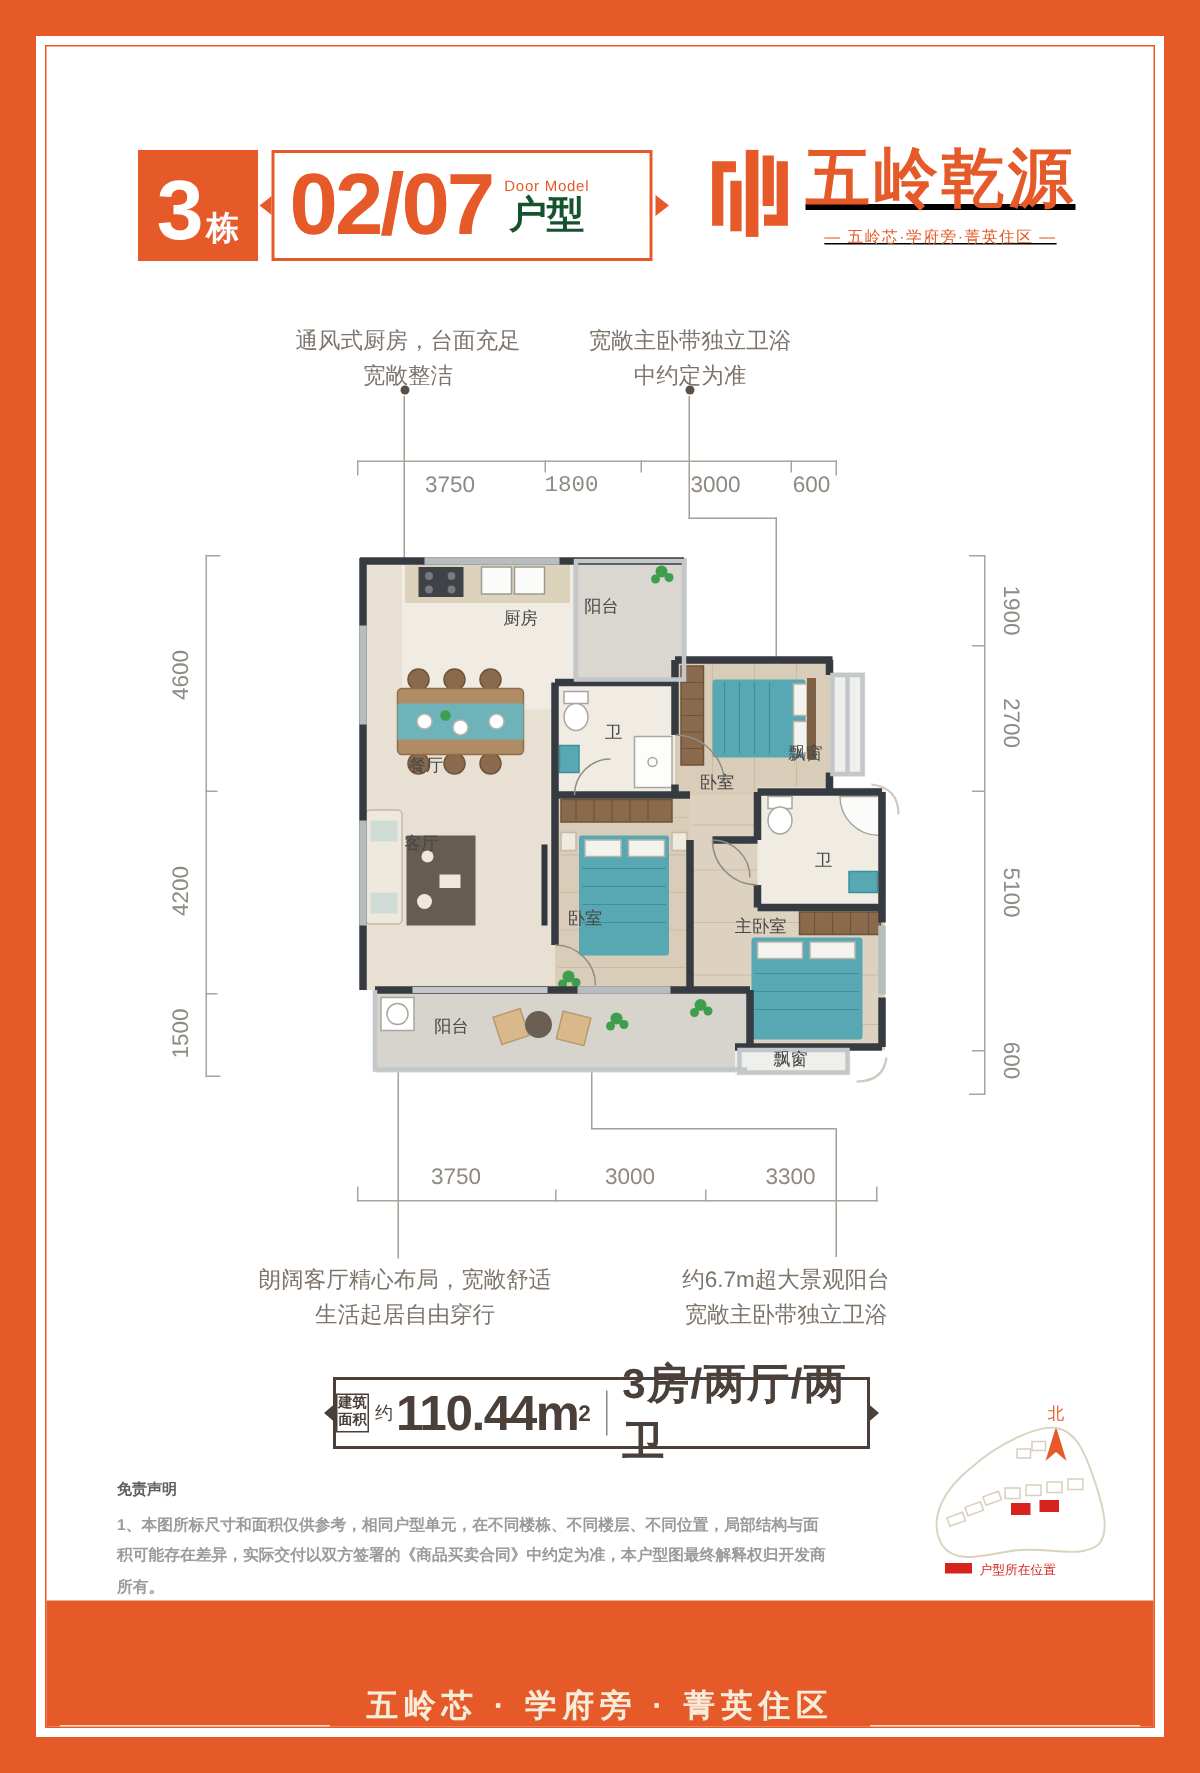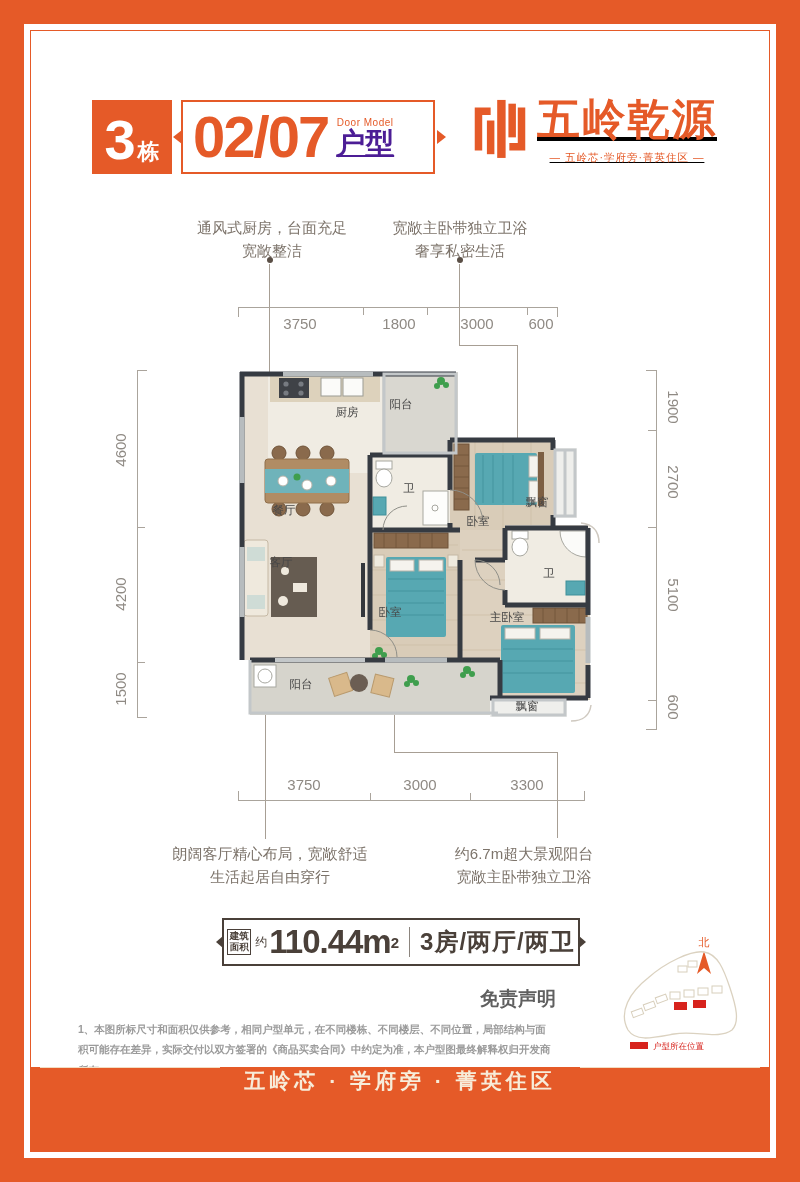--- a/index.html
+++ b/index.html
@@ -13,21 +13,21 @@
   .bldg-box { position:absolute; left:68px; top:76px; width:80px; height:74px; background:#e55a28; color:#fff; display:flex; align-items:flex-end; justify-content:center; padding-bottom:6px; }
   .bldg-num { font-size:56px; font-weight:800; line-height:1; }
   .bldg-suffix { font-size:22px; font-weight:700; margin-left:2px; line-height:1.4; }
   .hdr-arrow { position:absolute; width:0; height:0; border-top:7px solid transparent; border-bottom:7px solid transparent; }
   .hdr-arrow.left  { left:149px; top:106px; border-right:9px solid #e55a28; }
   .hdr-arrow.right { left:413px; top:106px; border-left:9px solid #e55a28; }
   .unit-box { position:absolute; left:157px; top:76px; width:254px; height:74px; border:2px solid #e55a28; background:#fff; display:flex; align-items:center; padding-left:10px; }
   .unit-code { font-size:58px; font-weight:800; color:#e55a28; letter-spacing:-2px; line-height:1; }
   .unit-right { margin-left:8px; display:flex; flex-direction:column; align-items:center; }
   .door-model-en { font-size:10px; color:#e55a28; letter-spacing:0.5px; margin-bottom:1px; }
-  .door-model-cn { font-size:29px; font-weight:700; color:#4c1d95; line-height:1;text-decoration:underline; }
+  .door-model-cn { font-size:25px; font-weight:700; color:#14532d; line-height:1; }
 
   .logo { position:absolute; left:447px; top:68px; display:flex; align-items:flex-start;text-decoration:underline; }
   .logo-icon { margin-right:8px; margin-top:4px; }
   .logo-textcol { display:flex; flex-direction:column; align-items:center; }
   .logo-name { font-size:43px; font-weight:800; color:#e55a28; letter-spacing:2px; line-height:1.3; }
   .logo-tagline { font-size:10.5px; color:#e55a28; letter-spacing:1px; margin-top:3px; }
 
   
   .callout { position:absolute; width:250px; text-align:center; color:#7d746b; font-size:15px; line-height:23px; }
   .cdot { position:absolute; width:6px; height:6px; border-radius:50%; background:#5a4f46; }
@@ -43,32 +43,32 @@
   
   .area-box { position:absolute; left:198px; top:894px; width:358px; height:48px; border:2px solid #4a4039; display:flex; align-items:center; justify-content:center; color:#4a4039; background:#fff; }
   .area-arrow { position:absolute; width:0; height:0; border-top:6px solid transparent; border-bottom:6px solid transparent; top:16px; }
   .area-arrow.l { left:-8px; border-right:7px solid #4a4039; }
   .area-arrow.r { right:-8px; border-left:7px solid #4a4039; }
   .area-mini { width:24px; border:1px solid #4a4039; font-size:9.5px; line-height:1.15; text-align:center; padding:1px 0; margin-right:4px; font-weight:700; }
   .area-approx { font-size:12px; margin-right:2px; }
   .area-value { font-size:33px; font-weight:800; letter-spacing:-1px; }
   .area-sup { font-size:15px; font-weight:800; vertical-align:super; }
   .area-div { width:1px; height:30px; background:#8c857e; margin:0 10px; }
-  .area-layout { font-size:24px; font-weight:700; letter-spacing:1px; }
+  .area-layout { font-size:28px; font-weight:700; letter-spacing:1px; }
 
   
   .disclaimer { position:absolute; left:54px; top:962px; width:478px; }
-  .disc-title { font-size:19px; color:#5f5f5f; font-weight:700; margin-bottom:7px;text-align:right; }
+  .disc-title { font-size:10px; color:#5f5f5f; font-weight:700; margin-bottom:7px; }
   .disc-line { font-size:10.5px; color:#9b9b9b; line-height:1.95; margin-bottom:7px;font-weight:bold; }
 
   
   .siteplan { position:absolute; left:576px; top:906px; }
 
   
-  .footer-band { position:absolute; left:7px; right:7px; bottom:7px; height:84px; background:#e55a28; display:flex; align-items:flex-start; justify-content:center; }
+  .footer-band { position:absolute; left:7px; right:7px; bottom:7px; height:84px; background:#e55a28; display:flex; align-items:flex-end; justify-content:center; }
   .footer-line { width:180px; height:1px; background:#f2ddc2; }
   .footer-text { font-size:21px; color:#f7ecd9; letter-spacing:4px; margin:0 24px; font-weight:700; }
 
   .fp { position:absolute; left:211px; top:341px; }
   svg text { font-family:"Liberation Sans", sans-serif; }
 </style>
 </head>
 <body>
 
 <div class="page">
@@ -104,21 +104,21 @@
         <span class="logo-tagline">— 五岭芯·学府旁·菁英住区 —</span>
       </span>
     </div>
 
     <div class="callout" style="left:123px; top:192px;">
       <div>通风式厨房，台面充足</div>
       <div>宽敞整洁</div>
     </div>
     <div class="callout" style="left:311px; top:192px;">
       <div>宽敞主卧带独立卫浴</div>
-      <div>奢享私密生活</div>
+      <div>中约定为准</div>
     </div>
     <div class="callout" style="left:121px; top:818px;">
       <div>朗阔客厅精心布局，宽敞舒适</div>
       <div>生活起居自由穿行</div>
     </div>
     <div class="callout" style="left:375px; top:818px;">
       <div>约6.7m超大景观阳台</div>
       <div>宽敞主卧带独立卫浴</div>
     </div>
 
@@ -139,21 +139,21 @@
     <div class="cline" style="left:533px; top:728px; width:1px; height:86px;"></div>
 
     <div>
       <div class="dimline" style="left:214px; top:283px; width:320px; height:1px;"></div>
       <div class="dimtick" style="left:214px; top:283px; width:1px; height:10px;"></div>
       <div class="dimtick" style="left:339px; top:283px; width:1px; height:8px;"></div>
       <div class="dimtick" style="left:403px; top:283px; width:1px; height:8px;"></div>
       <div class="dimtick" style="left:503px; top:283px; width:1px; height:8px;"></div>
       <div class="dimtick" style="left:533px; top:283px; width:1px; height:10px;"></div>
       <span class="dimlab" style="left:276px; top:291px;">3750</span>
-      <span class="dimlab" style="left:375px; top:291px;">1800</span>
+      <span class="dimlab" style="left:357px; top:291px;font-family:Liberation Mono, monospace;">1800</span>
       <span class="dimlab" style="left:453px; top:291px;">3000</span>
       <span class="dimlab" style="left:517px; top:291px;">600</span>
     </div>
 
     <div>
       <div class="dimline" style="left:214px; top:776px; width:347px; height:1px;"></div>
       <div class="dimtick" style="left:214px; top:767px; width:1px; height:10px;"></div>
       <div class="dimtick" style="left:346px; top:769px; width:1px; height:8px;"></div>
       <div class="dimtick" style="left:446px; top:769px; width:1px; height:8px;"></div>
       <div class="dimtick" style="left:560px; top:767px; width:1px; height:10px;"></div>

